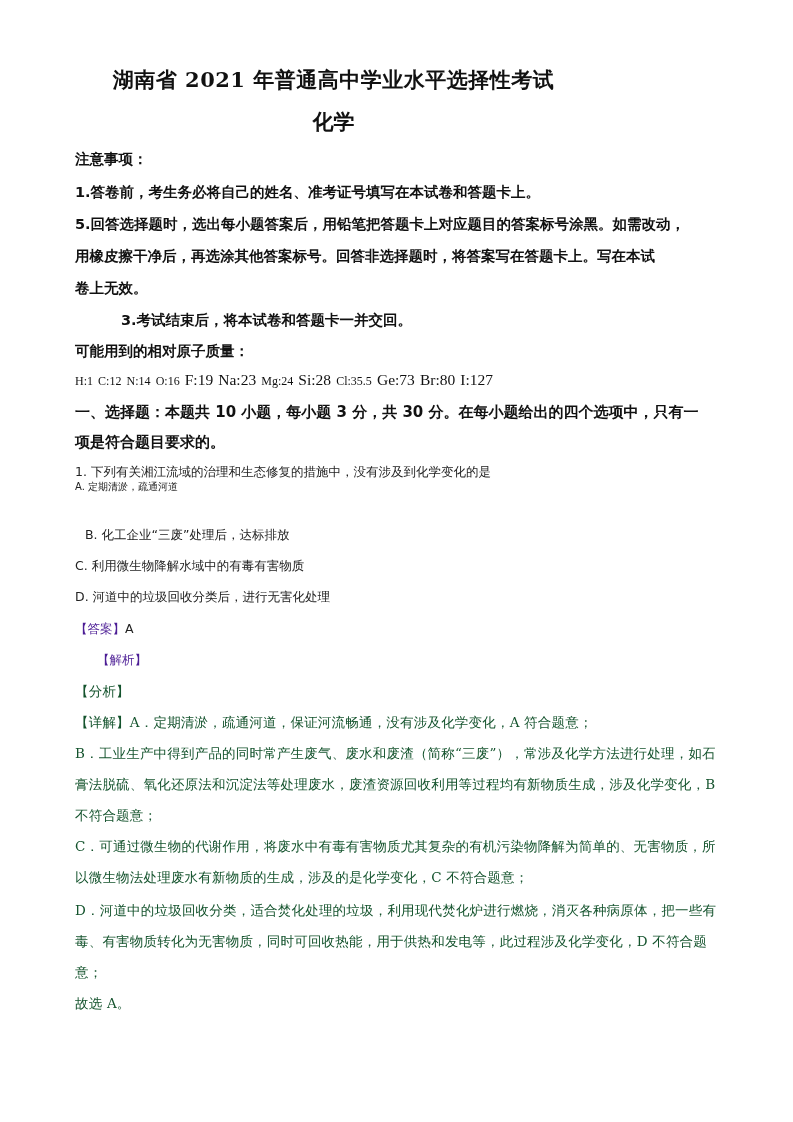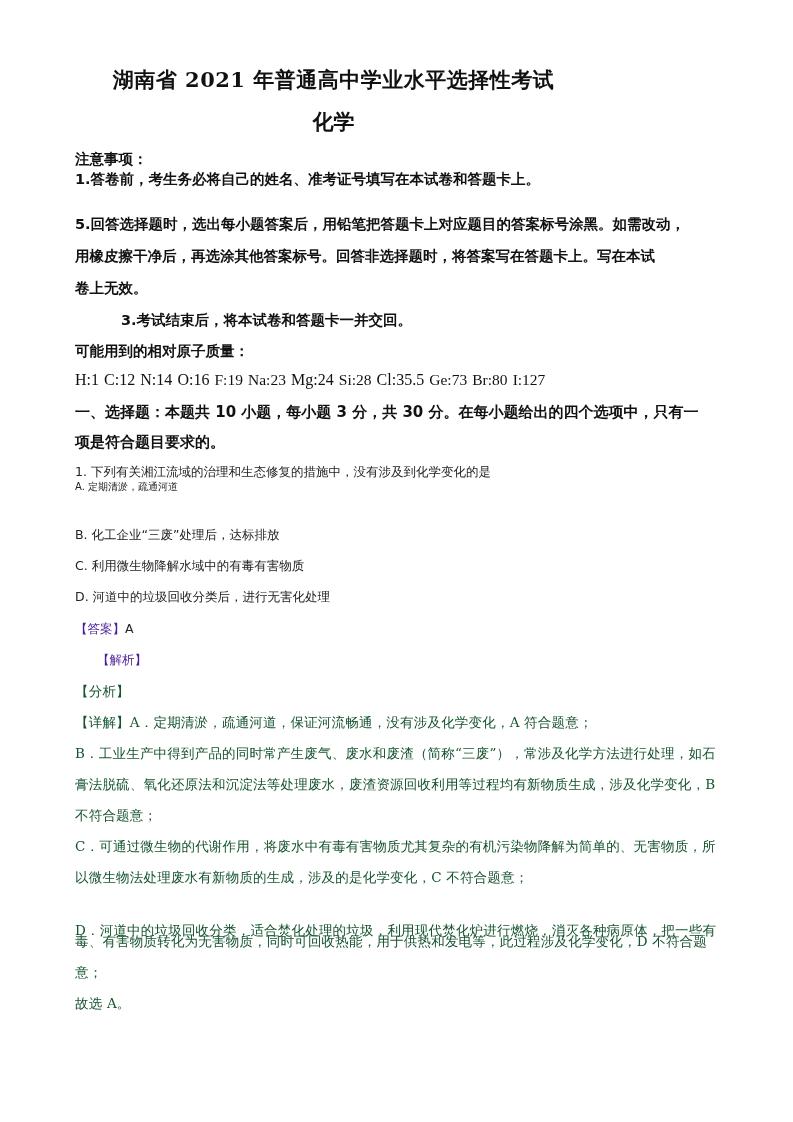--- a/index.html
+++ b/index.html
@@ -9,33 +9,33 @@
   .line { position: absolute; left: 75px; white-space: nowrap; }
   .title { position: absolute; left: 0; width: 667px; text-align: center; font-weight: bold;
            font-family: "DejaVu Serif", "Liberation Serif", serif; }
   .t1 { top: 66px; font-size: 21px; letter-spacing: 0.5px; }
   .t2 { top: 108px; font-size: 21px; }
   .bold { font-weight: bold; font-size: 14.5px; font-family: "DejaVu Sans", "Liberation Sans", sans-serif; }
   .norm { font-size: 13.5px; font-family: "DejaVu Sans", "Liberation Sans", sans-serif; color: #222; }
   .serif13 { font-size: 13.5px; font-family: "DejaVu Serif", "Liberation Serif", serif; color: #14532d; letter-spacing: 0.2px; }
   .blue { color: #4c1d95; }
   .masses span { font-family: "Liberation Serif", serif; }
-  .m-small { font-size: 16px; }
+  .m-small { font-size: 12px; }
   .m-big { font-size: 15.5px; }
 </style>
 </head>
 <body>
 
 <div class="page">
 
   <div class="title t1">湖南省 2021 年普通高中学业水平选择性考试</div>
   <div class="title t2">化学</div>
 
   <div class="line bold" style="top:150px;">注意事项：</div>
-  <div class="line bold" style="top:170px;">1.答卷前，考生务必将自己的姓名、准考证号填写在本试卷和答题卡上。</div>
+  <div class="line bold" style="top:183px;">1.答卷前，考生务必将自己的姓名、准考证号填写在本试卷和答题卡上。</div>
   <div class="line bold" style="top:215px;">5.回答选择题时，选出每小题答案后，用铅笔把答题卡上对应题目的答案标号涂黑。如需改动，</div>
   <div class="line bold" style="top:247px;">用橡皮擦干净后，再选涂其他答案标号。回答非选择题时，将答案写在答题卡上。写在本试</div>
   <div class="line bold" style="top:279px;">卷上无效。</div>
   <div class="line bold" style="top:311px;margin-left:46px;">3.考试结束后，将本试卷和答题卡一并交回。</div>
 
   <div class="line bold" style="top:342px;">可能用到的相对原子质量：</div>
   <div class="line masses" style="top:370px;">
     <span class="m-small">H:1</span>
     <span class="m-small">C:12</span>
     <span class="m-small">N:14</span>
@@ -48,36 +48,36 @@
     <span class="m-big">Ge:73</span>
     <span class="m-big">Br:80</span>
     <span class="m-big">I:127</span>
   </div>
 
   <div class="line bold" style="top:403px;font-size:15px;">一、选择题：本题共 10 小题，每小题 3 分，共 30 分。在每小题给出的四个选项中，只有一</div>
   <div class="line bold" style="top:433px;font-size:15px;">项是符合题目要求的。</div>
 
   <div class="line norm" style="top:464px;font-size:12.5px;">1.  下列有关湘江流域的治理和生态修复的措施中，没有涉及到化学变化的是</div>
   <div class="line norm" style="top:480px;font-size:10px;">A.  定期清淤，疏通河道</div>
-  <div class="line norm" style="top:527px;font-size:12.5px;">B.  化工企业“三废”处理后，达标排放</div>
+  <div class="line norm" style="top:527px;font-size:12.5px;margin-left:10px;">B.  化工企业“三废”处理后，达标排放</div>
   <div class="line norm" style="top:558px;font-size:12.5px;">C.  利用微生物降解水域中的有毒有害物质</div>
   <div class="line norm" style="top:589px;font-size:12.5px;">D.  河道中的垃圾回收分类后，进行无害化处理</div>
 
   <div class="line norm" style="top:621px;font-size:12.5px;">
     <span class="blue">【答案】</span><span>A</span>
   </div>
   <div class="line norm blue" style="top:652px;font-size:12.5px;margin-left:22px;">【解析】</div>
   <div class="line serif13" style="top:683px;">【分析】</div>
 
   <div class="line serif13" style="top:714px;">
     <span>【详解】</span><span>A．定期清淤，疏通河道，保证河流畅通，没有涉及化学变化，A 符合题意；</span>
   </div>
   <div class="line serif13" style="top:745px;">B．工业生产中得到产品的同时常产生废气、废水和废渣（简称“三废”），常涉及化学方法进行处理，如石</div>
   <div class="line serif13" style="top:776px;">膏法脱硫、氧化还原法和沉淀法等处理废水，废渣资源回收利用等过程均有新物质生成，涉及化学变化，B</div>
   <div class="line serif13" style="top:807px;">不符合题意；</div>
   <div class="line serif13" style="top:838px;">C．可通过微生物的代谢作用，将废水中有毒有害物质尤其复杂的有机污染物降解为简单的、无害物质，所</div>
   <div class="line serif13" style="top:869px;">以微生物法处理废水有新物质的生成，涉及的是化学变化，C 不符合题意；</div>
-  <div class="line serif13" style="top:902px;margin-top:20px;">D．河道中的垃圾回收分类，适合焚化处理的垃圾，利用现代焚化炉进行燃烧，消灭各种病原体，把一些有</div>
+  <div class="line serif13" style="top:902px;">D．河道中的垃圾回收分类，适合焚化处理的垃圾，利用现代焚化炉进行燃烧，消灭各种病原体，把一些有</div>
   <div class="line serif13" style="top:933px;">毒、有害物质转化为无害物质，同时可回收热能，用于供热和发电等，此过程涉及化学变化，D 不符合题</div>
   <div class="line serif13" style="top:964px;">意；</div>
   <div class="line serif13" style="top:995px;">故选 A。</div>
 
 </div>
 
 </body></html>

